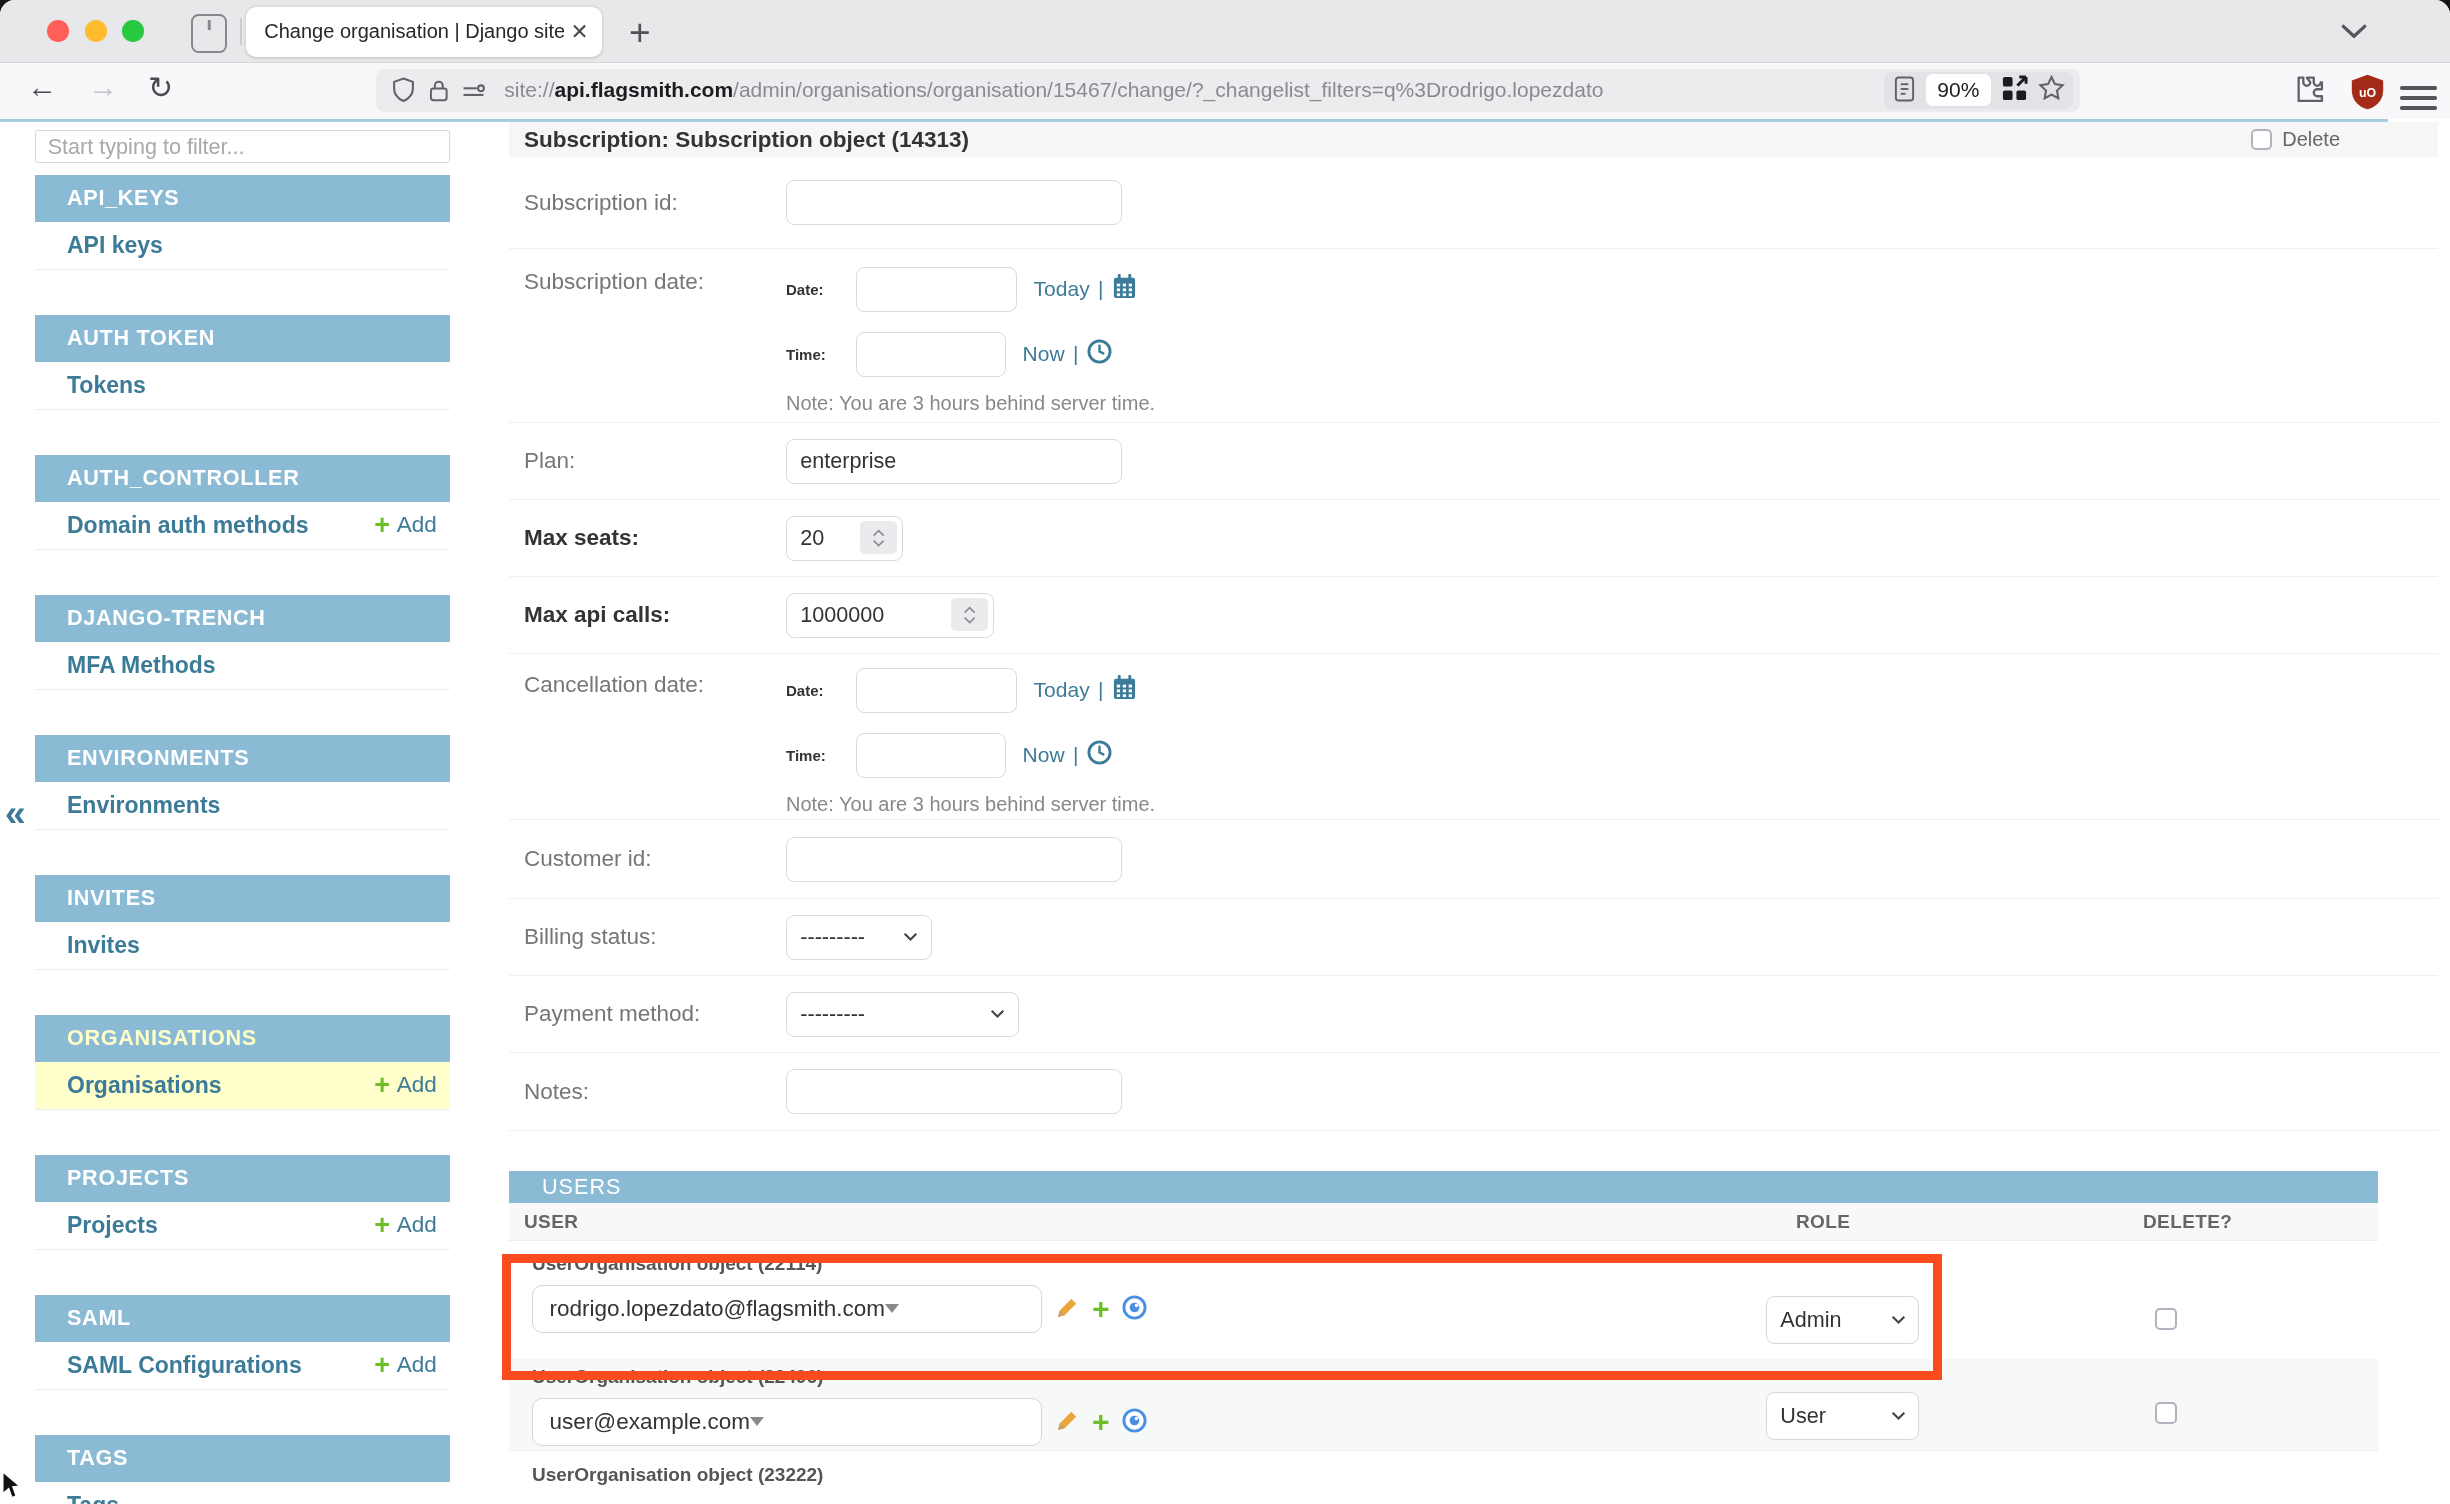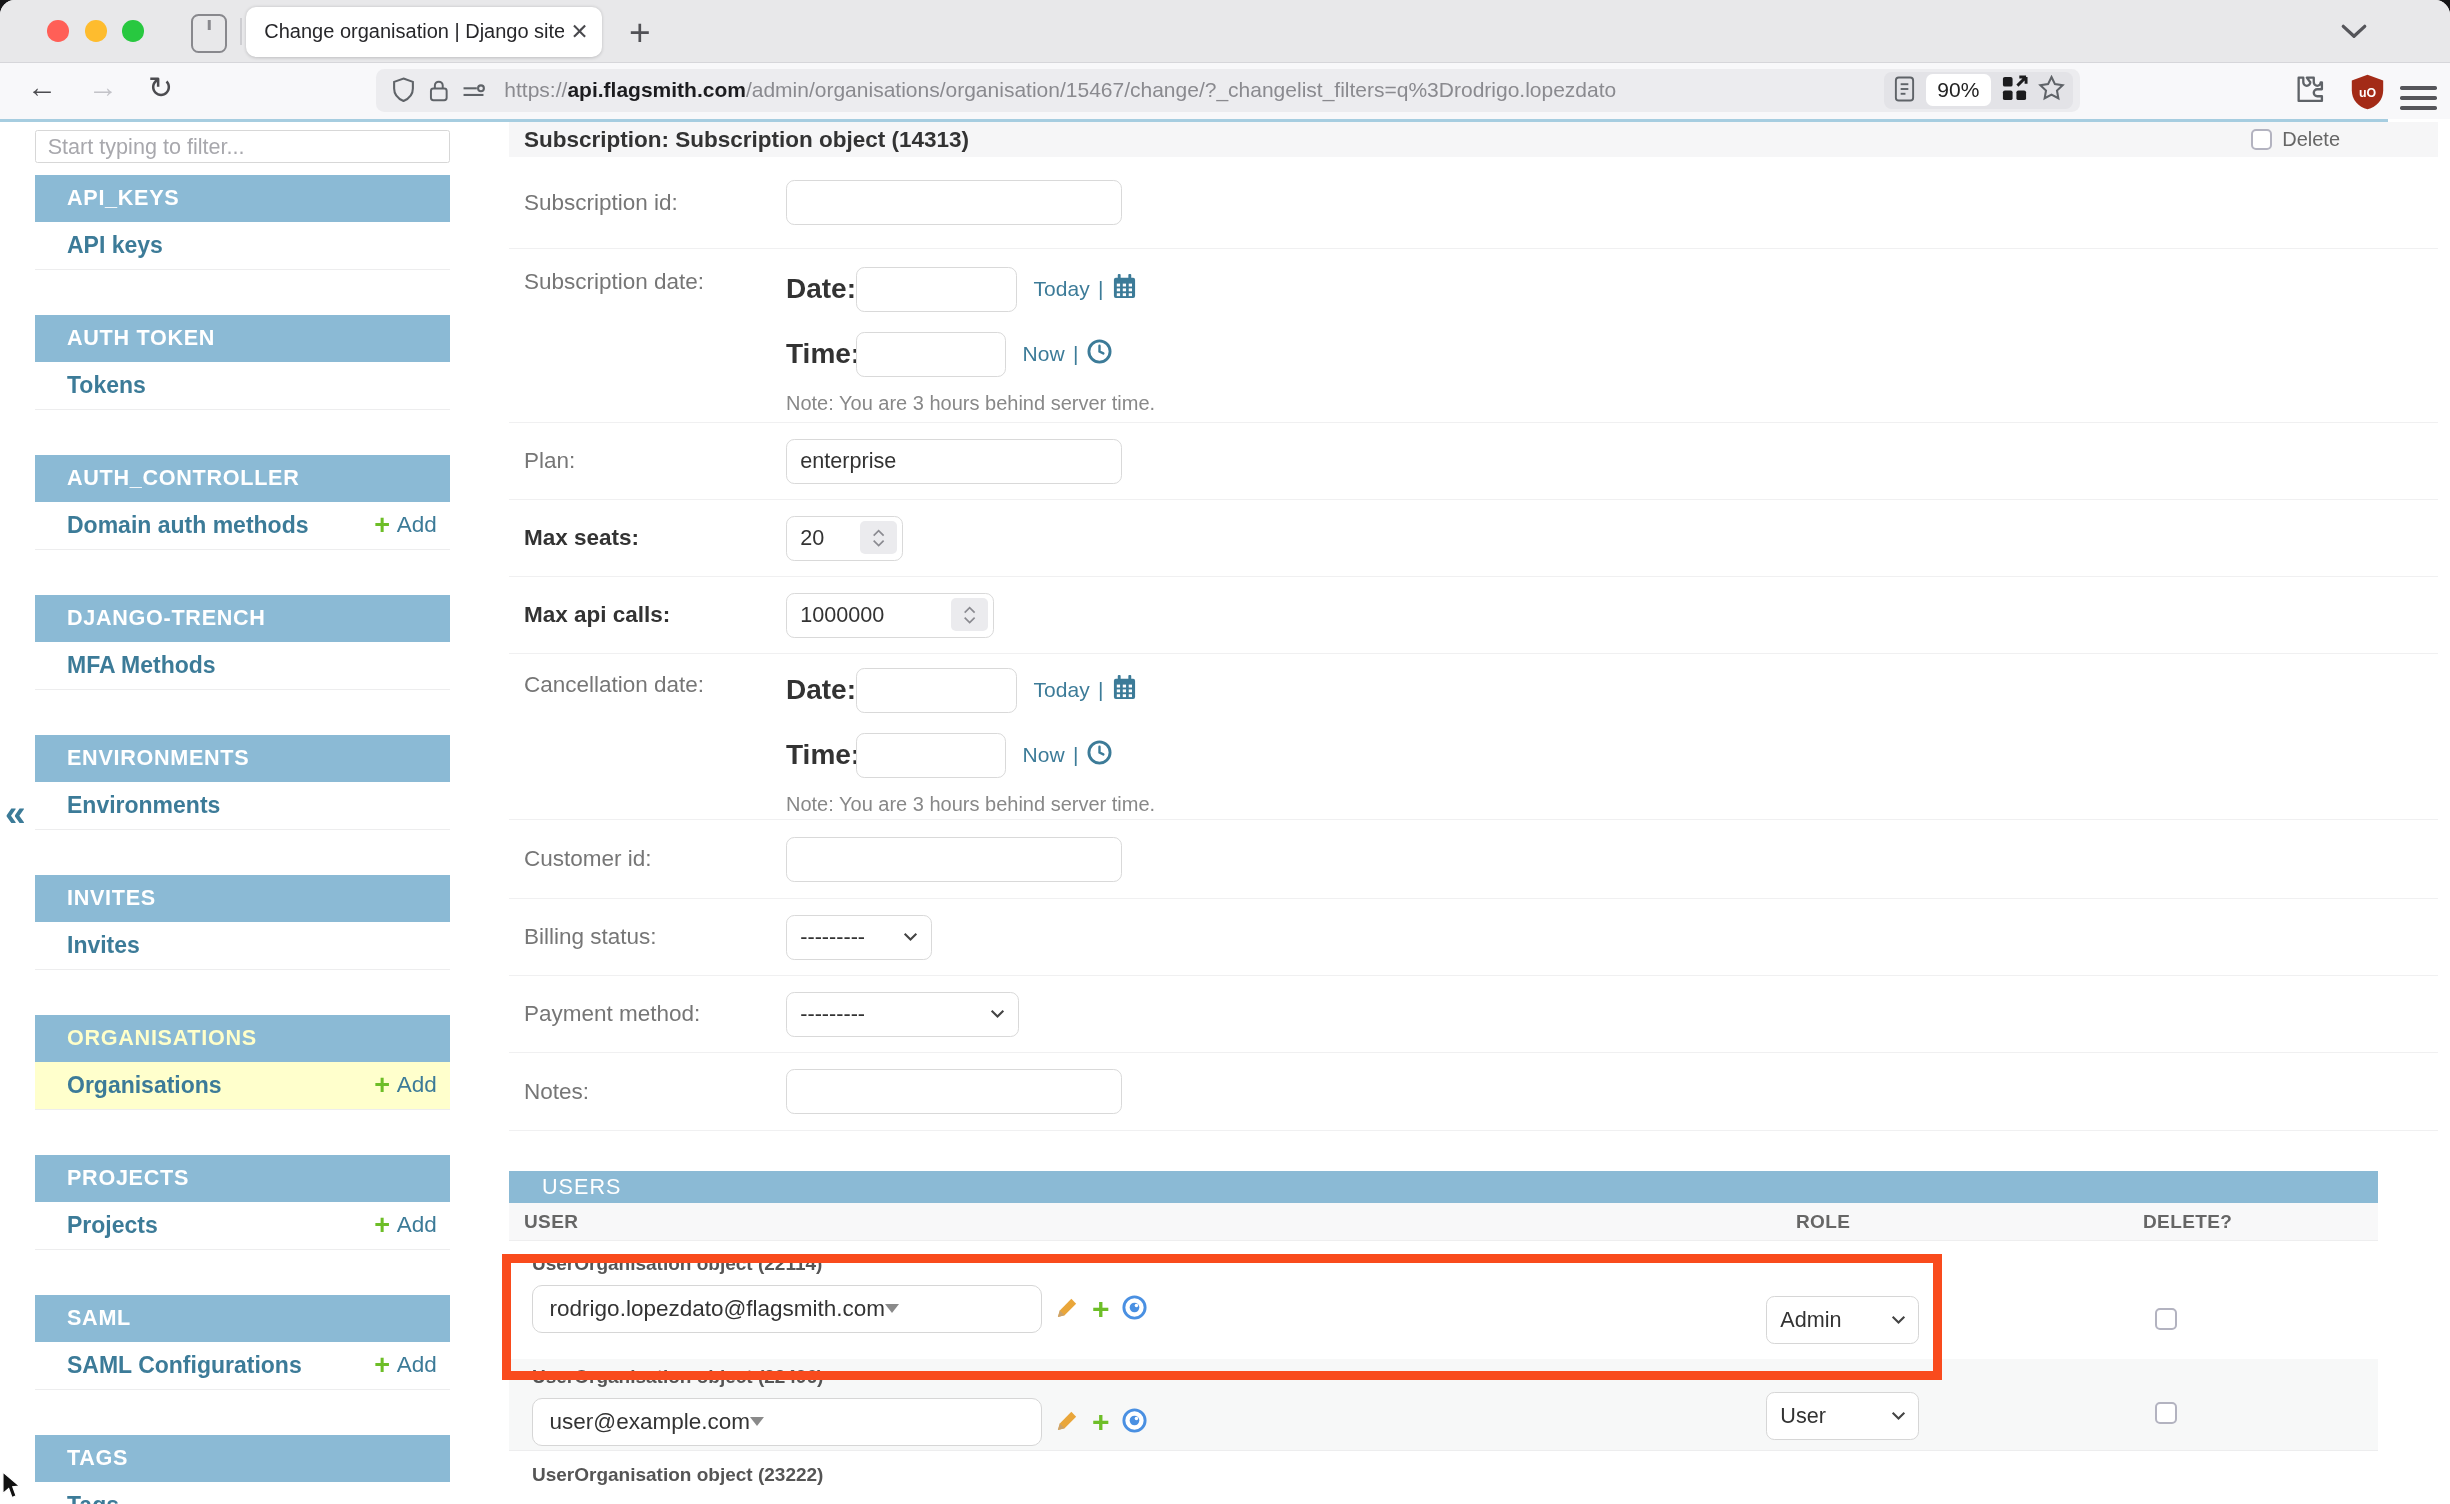--- a/index.html
+++ b/index.html
@@ -58,21 +58,21 @@
   .frow{display:flex;align-items:center;border-bottom:1.7px solid #f0f0f1;box-sizing:border-box;}
   .frow .lab{width:277px;padding-left:15px;box-sizing:border-box;font-size:22.5px;color:#767676;flex:none;align-self:center;}
   .ti{height:45px;border:1.7px solid #d9d9d9;border-radius:8.3px;font-size:21.6px;color:#333;padding:0 13.3px;box-sizing:border-box;font-family:"Liberation Sans",sans-serif;outline:none;background:#fff;}
   .w500{width:336px;}
   .numwrap{position:relative;display:inline-flex;align-items:center;}
   .numwrap .ti{padding-right:50px;}
   .stepper{position:absolute;right:5.8px;top:5.8px;width:37px;height:33px;background:#ebebee;border-radius:5px;display:flex;flex-direction:column;align-items:center;justify-content:center;gap:1.7px;}
   .fakesel{height:45px;border:1.7px solid #d9d9d9;border-radius:8.3px;background:#fff;display:flex;align-items:center;justify-content:space-between;padding:0 13.3px;box-sizing:border-box;font-size:21.6px;color:#333;}
   .dtblock{display:flex;flex-direction:column;justify-content:center;gap:0;}
   .dtline{display:flex;align-items:center;height:65px;}
-  .dtlab{font-size:28px;font-weight:700;color:#333;width:70px;}
+  .dtlab{font-size:15px;font-weight:700;color:#333;width:70px;}
   .dtinput{width:161px;height:45px;margin-right:16.6px;}
   .teal{color:#3c7b98;font-size:21px;display:flex;align-items:center;gap:8.3px;}
   .note{font-size:20px;color:#888;margin-top:5px;}
   .blab{font-weight:700 !important;color:#333 !important;}
   .spacer{height:40px;}
   
   .users{width:1869px;position:relative;}
   .uband{height:32px;background:#8bbad5;color:#fff;font-size:21.6px;letter-spacing:1px;display:flex;align-items:center;padding-left:33px;box-sizing:border-box;}
   .ucols{height:38px;background:#f8f8f9;position:relative;border-bottom:1.7px solid #eeeeef;box-sizing:border-box;}
   .ucols span{position:absolute;top:8.3px;font-size:19px;color:#666;font-weight:700;letter-spacing:0.4px;}
@@ -136,21 +136,21 @@
             <path d="M7 11V8a4 4 0 018 0v3" fill="none" stroke="#5f6368" stroke-width="2"></path>
           </svg>
       </span>
       <span class="url-ico">
         <svg width="25" height="21.6" viewBox="0 0 30 26">
             <line x1="3" y1="10" x2="19" y2="10" stroke="#5f6368" stroke-width="2.5"></line>
             <circle cx="24" cy="10" r="3.5" fill="none" stroke="#5f6368" stroke-width="2.5"></circle>
             <line x1="3" y1="18" x2="27" y2="18" stroke="#5f6368" stroke-width="2.5"></line>
           </svg>
       </span>
-      <span class="urltext"><span>https://</span><b>api.flagsmith.com</b><span>/admin/organisations/organisation/15467/change/?_changelist_filters=q%3Drodrigo.lopezdato</span></span>
+      <span class="urltext"><span>site://</span><b>api.flagsmith.com</b><span>/admin/organisations/organisation/15467/change/?_changelist_filters=q%3Drodrigo.lopezdato</span></span>
       <div class="zoomgroup">
         <span>
           <svg width="23" height="28" viewBox="0 0 24 28">
               <rect x="3" y="2" width="18" height="24" rx="3" fill="none" stroke="#5f6368" stroke-width="2"></rect>
               <line x1="8" y1="9" x2="16" y2="9" stroke="#5f6368" stroke-width="2"></line>
               <line x1="8" y1="14" x2="16" y2="14" stroke="#5f6368" stroke-width="2"></line>
               <line x1="8" y1="19" x2="13" y2="19" stroke="#5f6368" stroke-width="2"></line>
             </svg>
         </span>
         <span class="zoombadge">90%</span>

